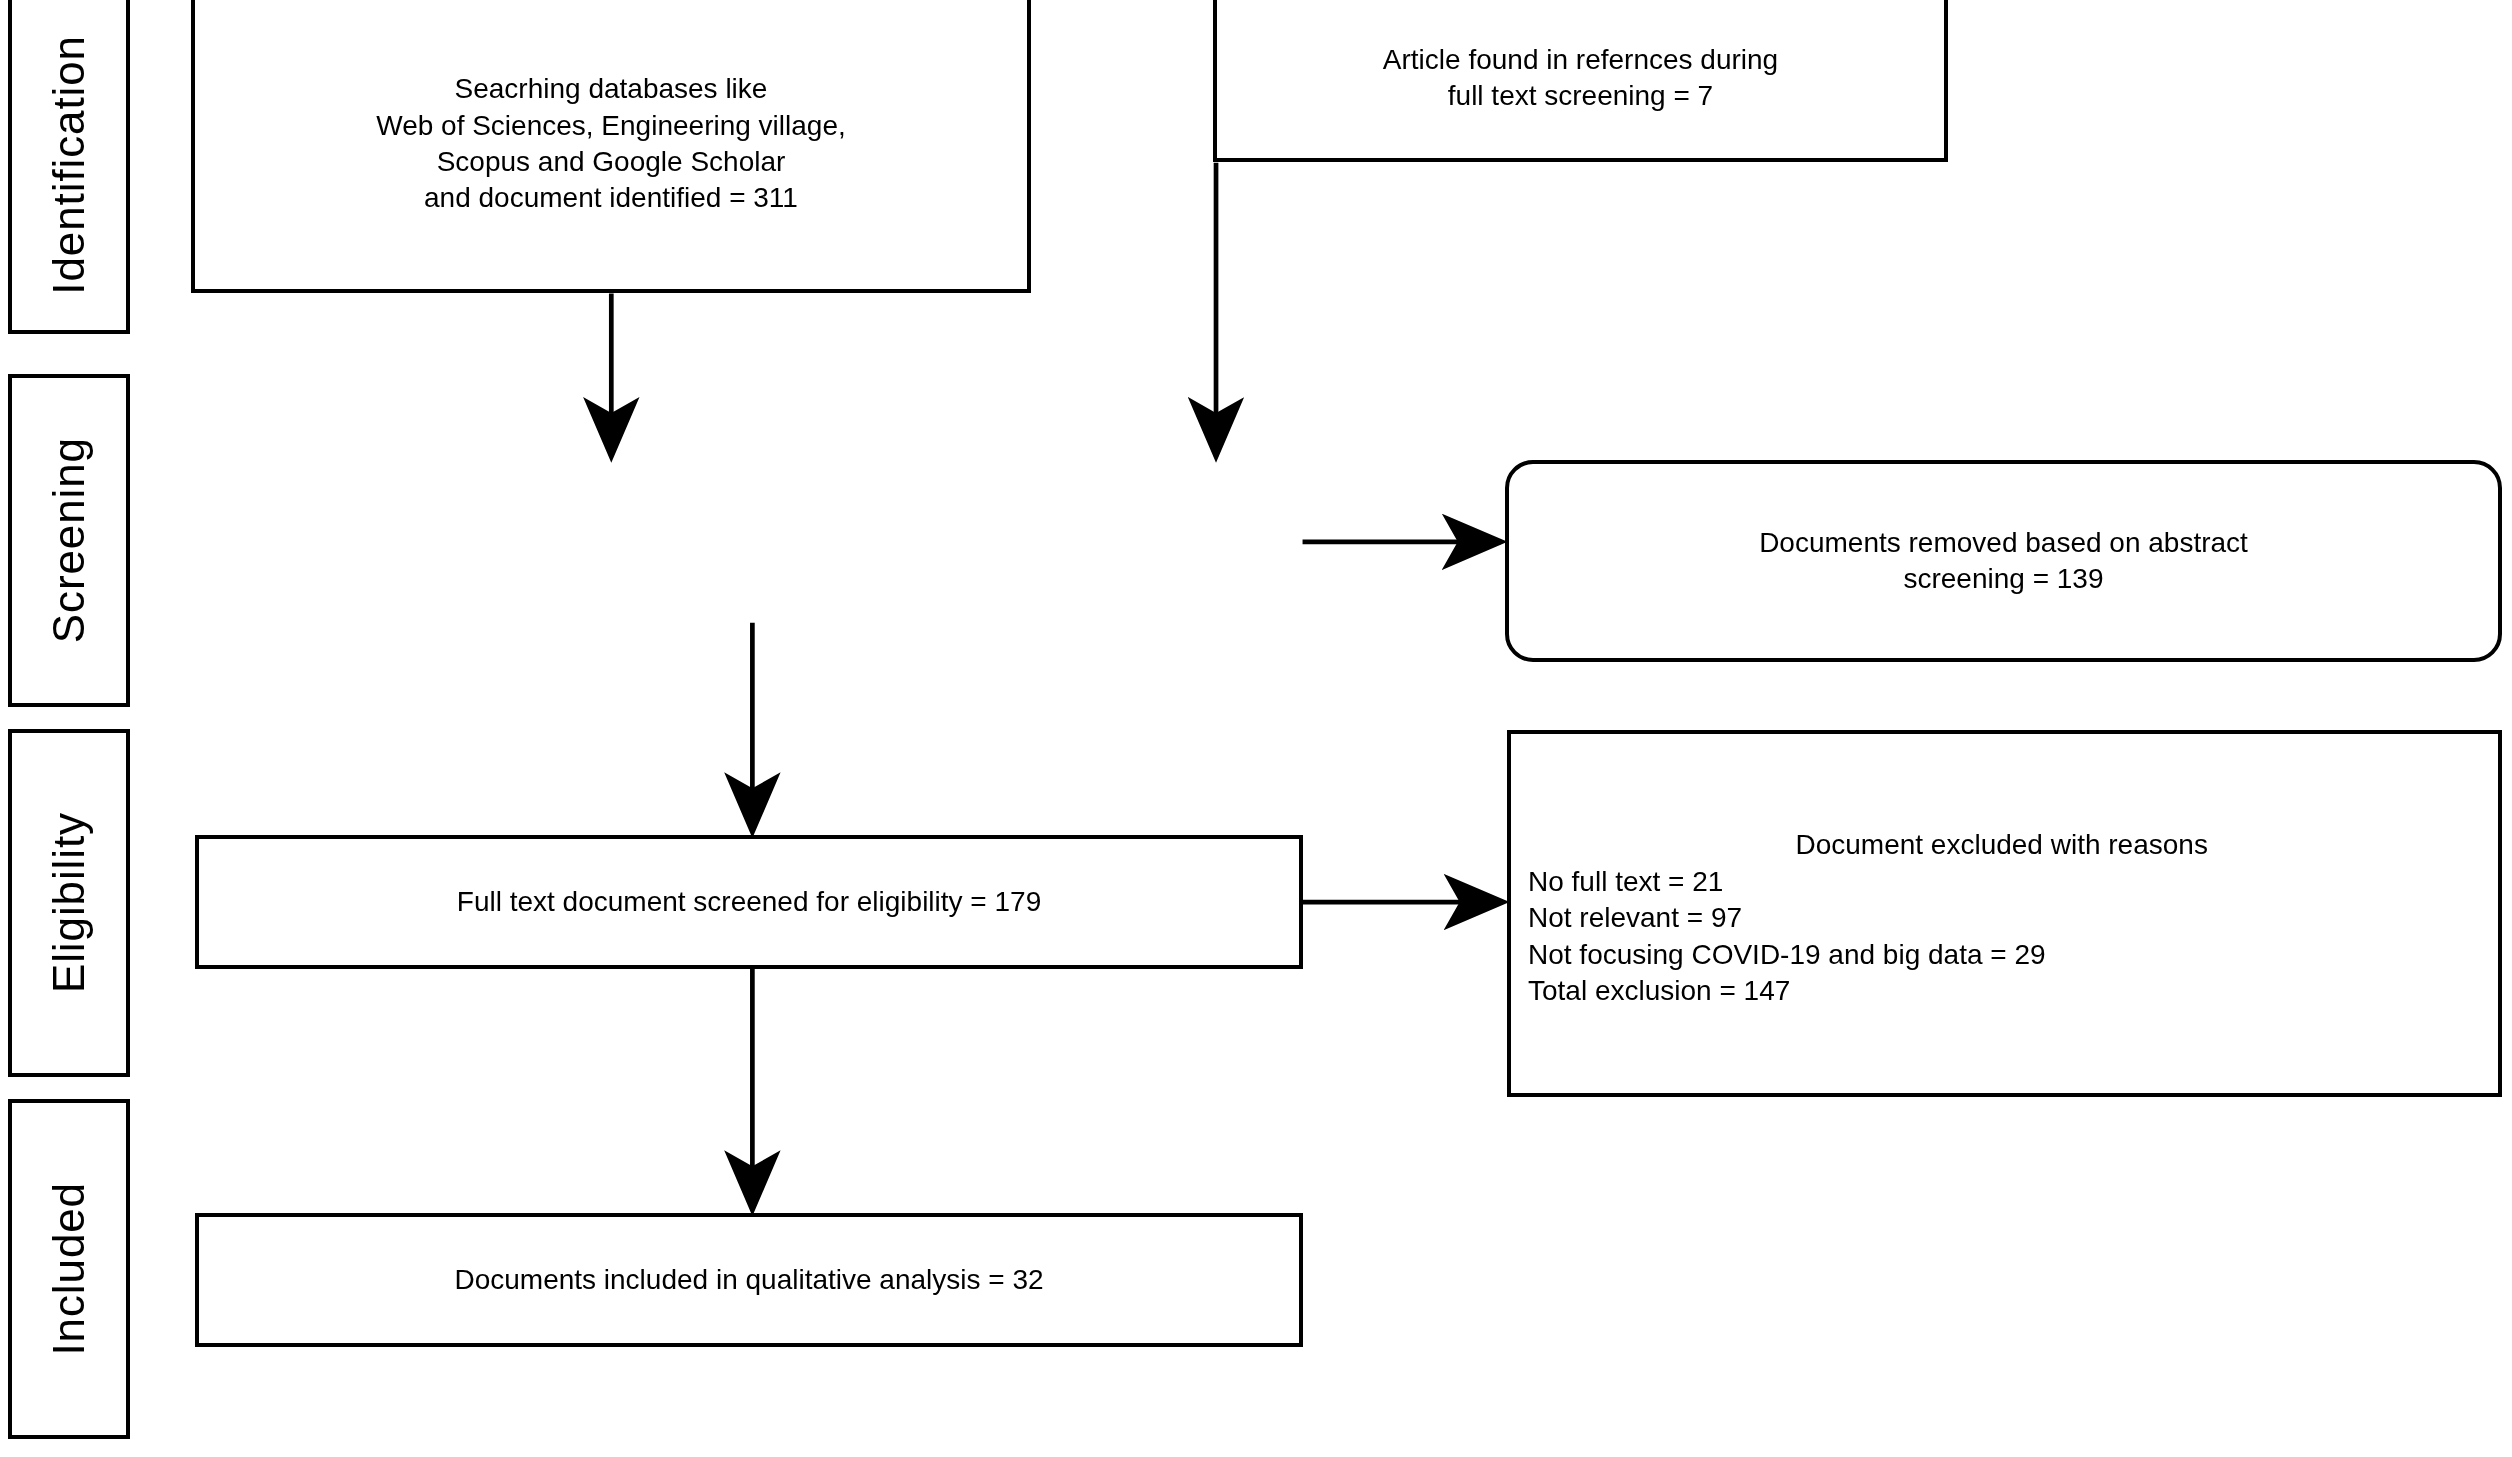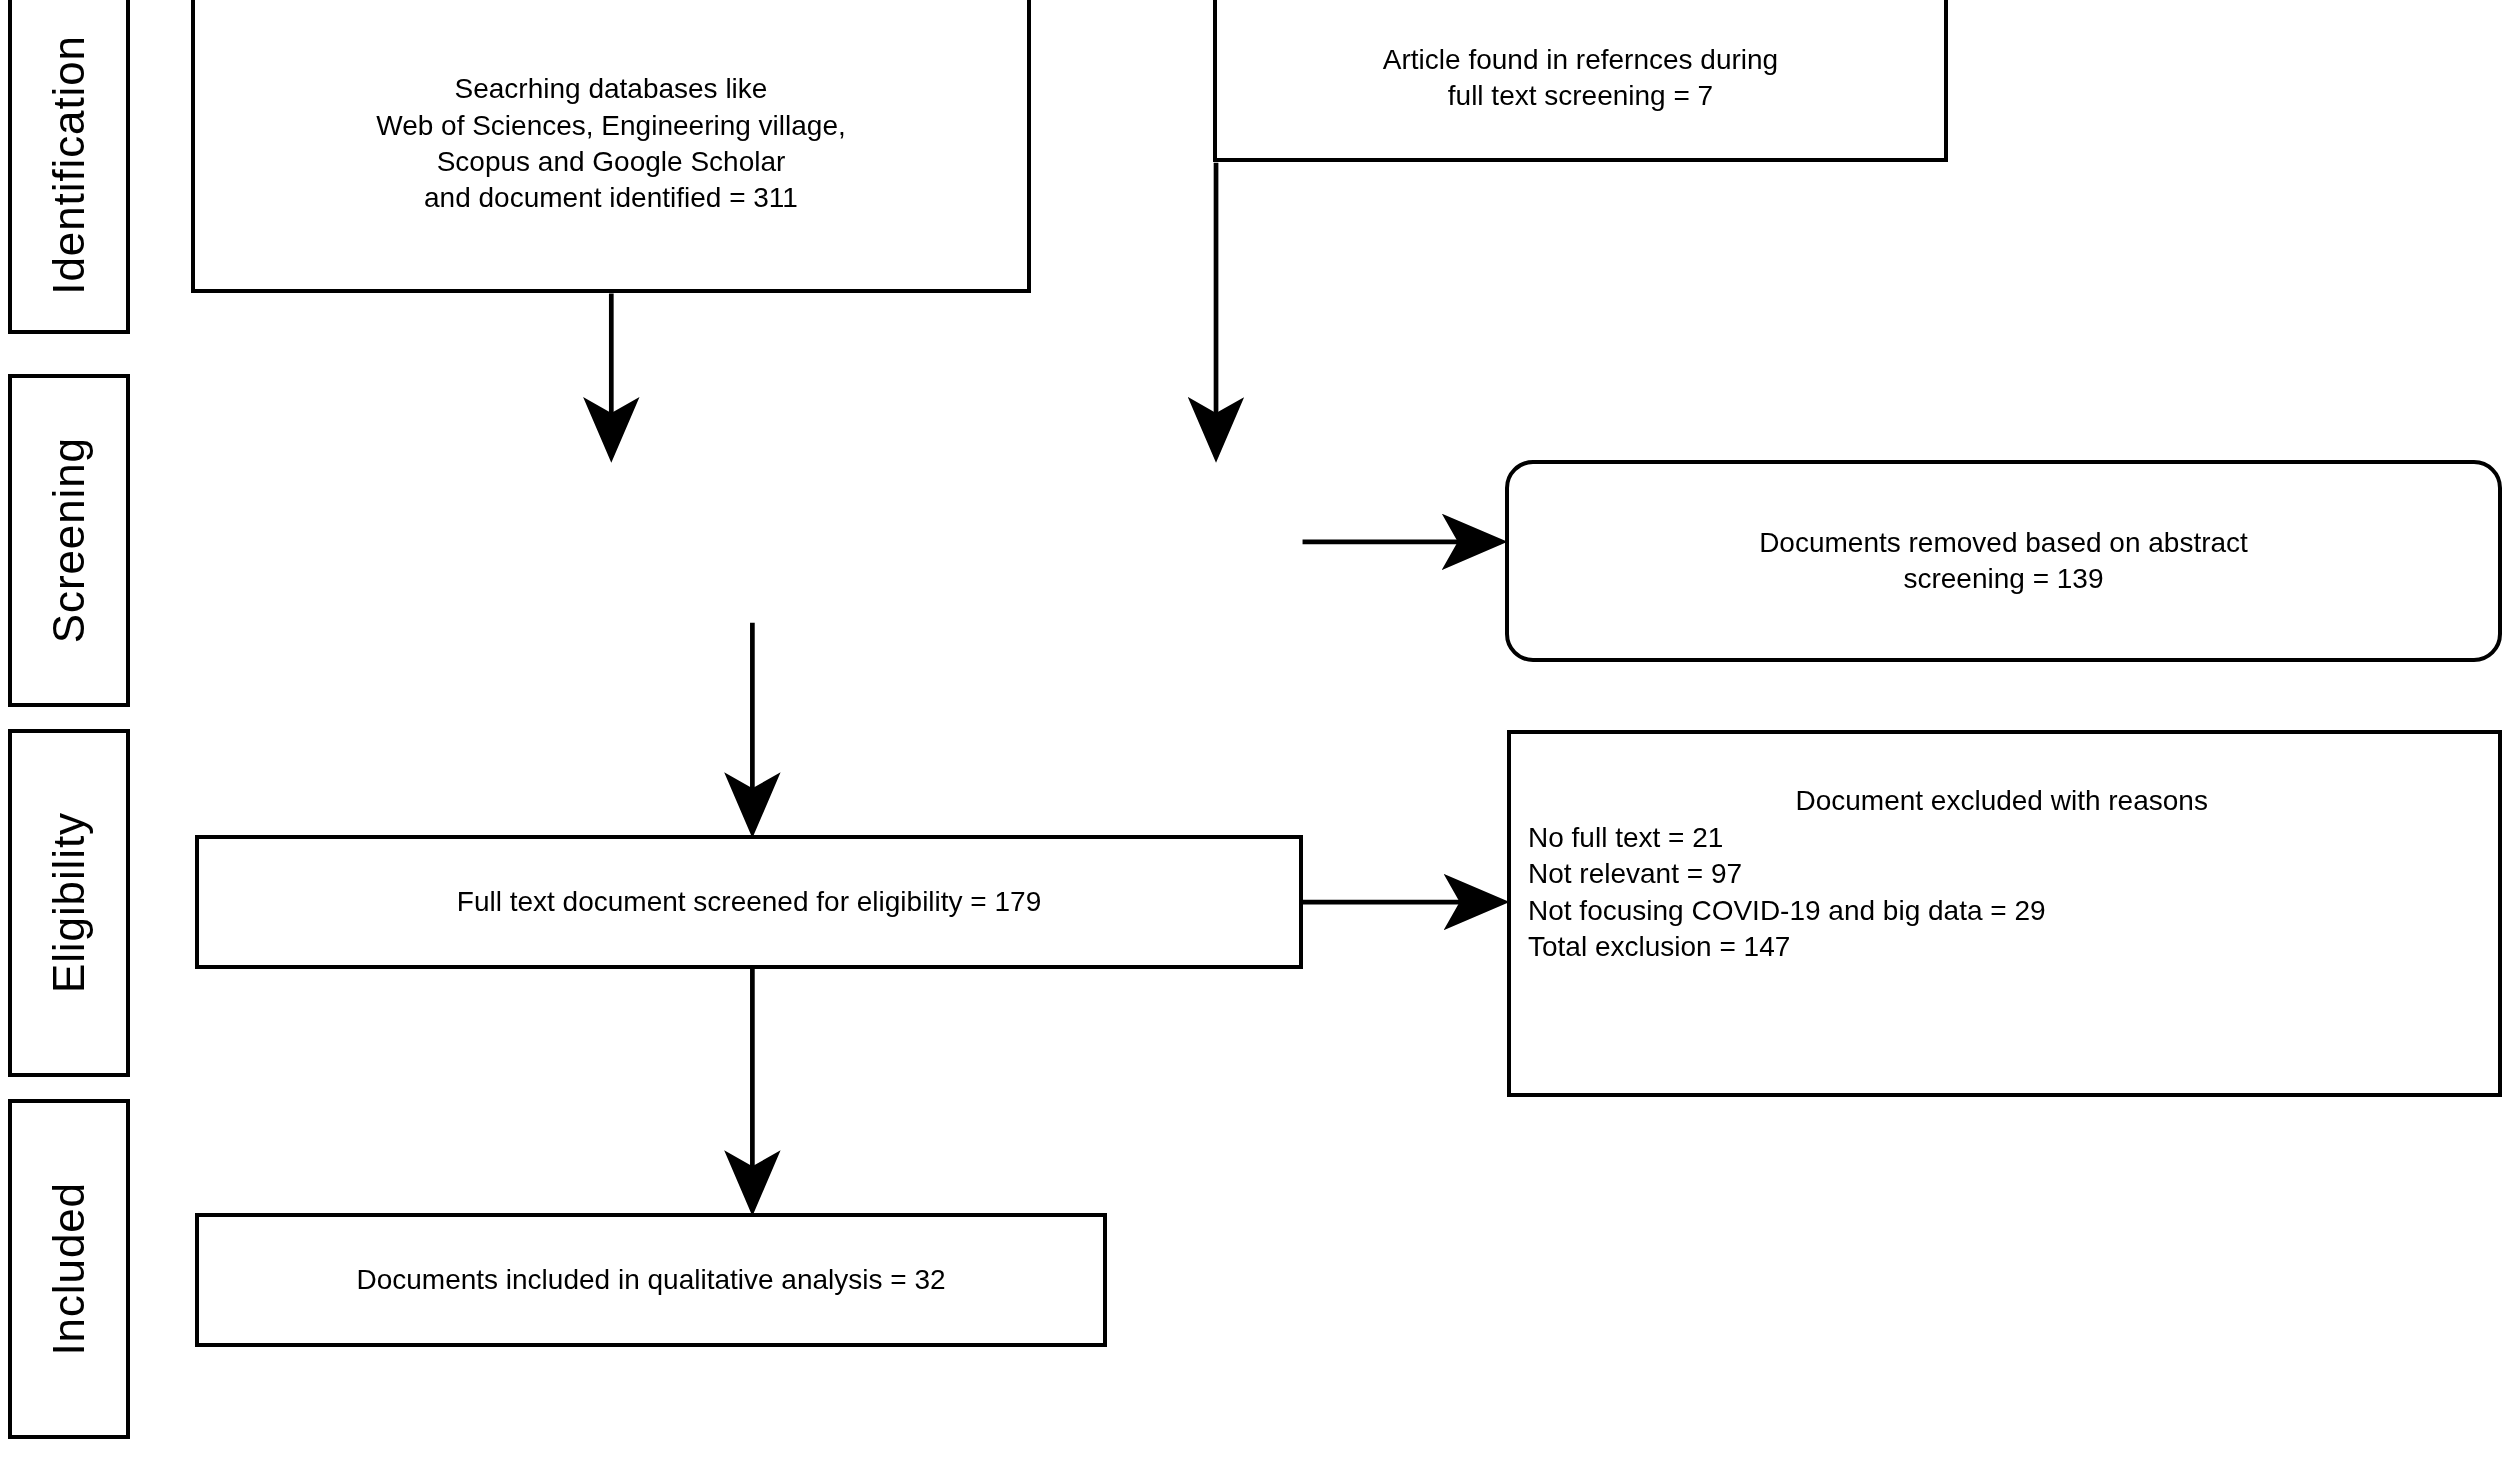--- a/index.html
+++ b/index.html
@@ -57,20 +57,21 @@
   .node.left-list .node-text {
     text-align: left;
     padding: 13px 0 0 17px;
     width: 100%;
     box-sizing: border-box;
   }
   .node.left-list .list-head {
     display: block;
     text-align: center;
     padding-right: 22.6px;
+    margin-top: 44px;
   }
   .connector {
     position: absolute;
     overflow: visible;
   }
   .connector svg {
     display: block;
     overflow: visible;
   }
 </style>
@@ -119,21 +120,21 @@
 
   <div class="node left-list" style="left:1507px; top:730px; width:995px; height:367px;">
     <div class="node-text">
       <span class="list-head">Document excluded with reasons</span><span>No full text = 21
 Not relevant = 97
 Not focusing COVID-19 and big data = 29
 Total exclusion = 147</span>
     </div>
   </div>
 
-  <div class="node" style="left:195px; top:1213px; width:912px; height:134px;">
+  <div class="node" style="left:195px; top:1213px; width:1108px; height:134px;">
     <div class="node-text">Documents included in qualitative analysis = 32</div>
   </div>
 
   <div class="connector" style="left:0; top:0; width:2512px; height:1458px;">
     <svg width="2512" height="1458" viewBox="0 0 2671 1550" xmlns="http://www.w3.org/2000/svg">
       <defs>
         <marker id="stealth" markerWidth="14" markerHeight="12" refX="12.6" refY="6" orient="auto" markerUnits="strokeWidth">
           <path d="M0,0 L14,6 L0,12 L3.4,6 Z" fill="#000000"></path>
         </marker>
       </defs>

